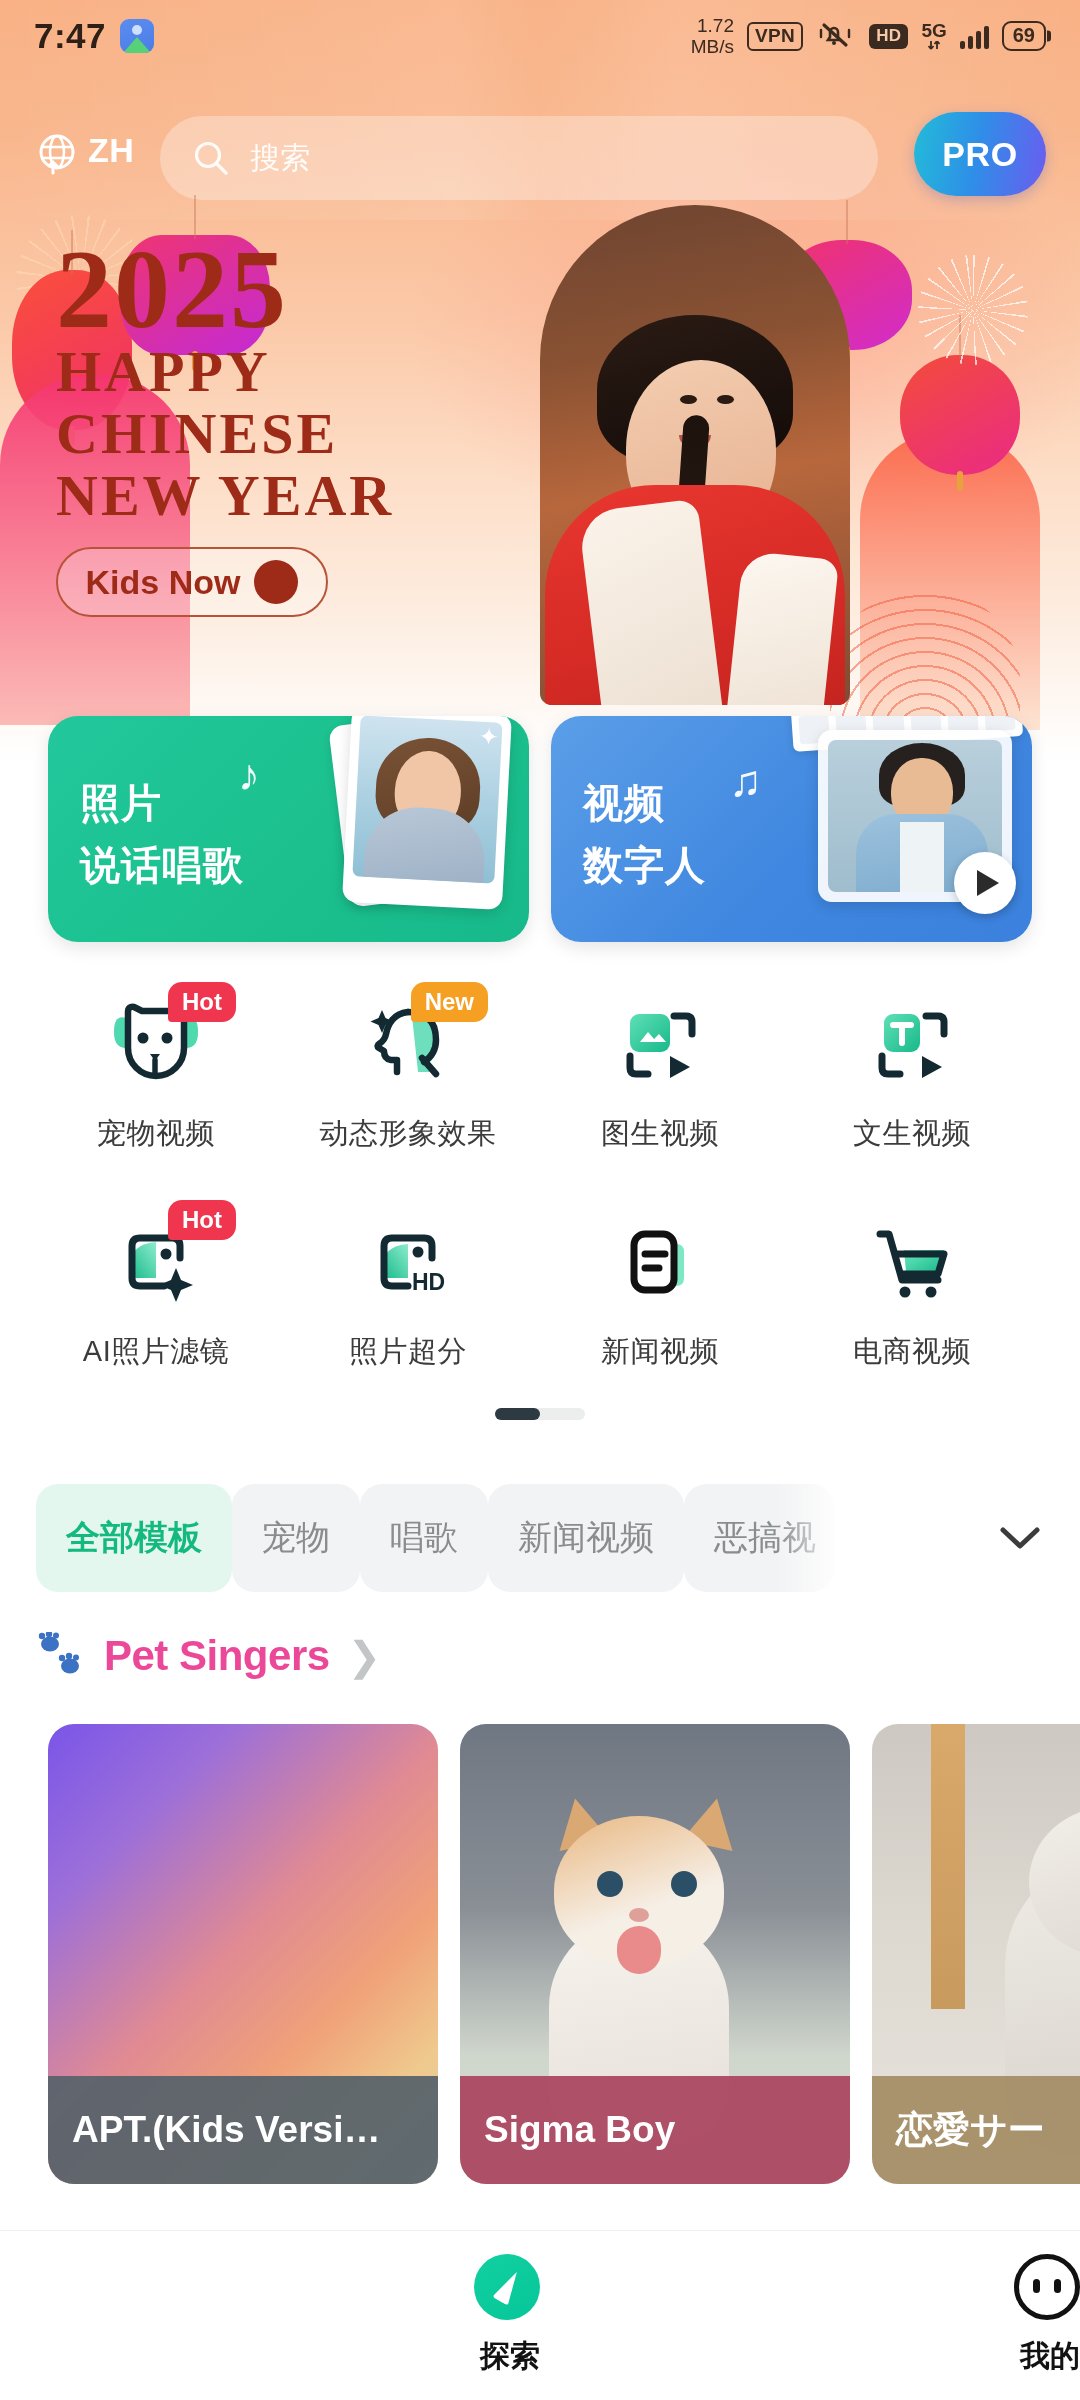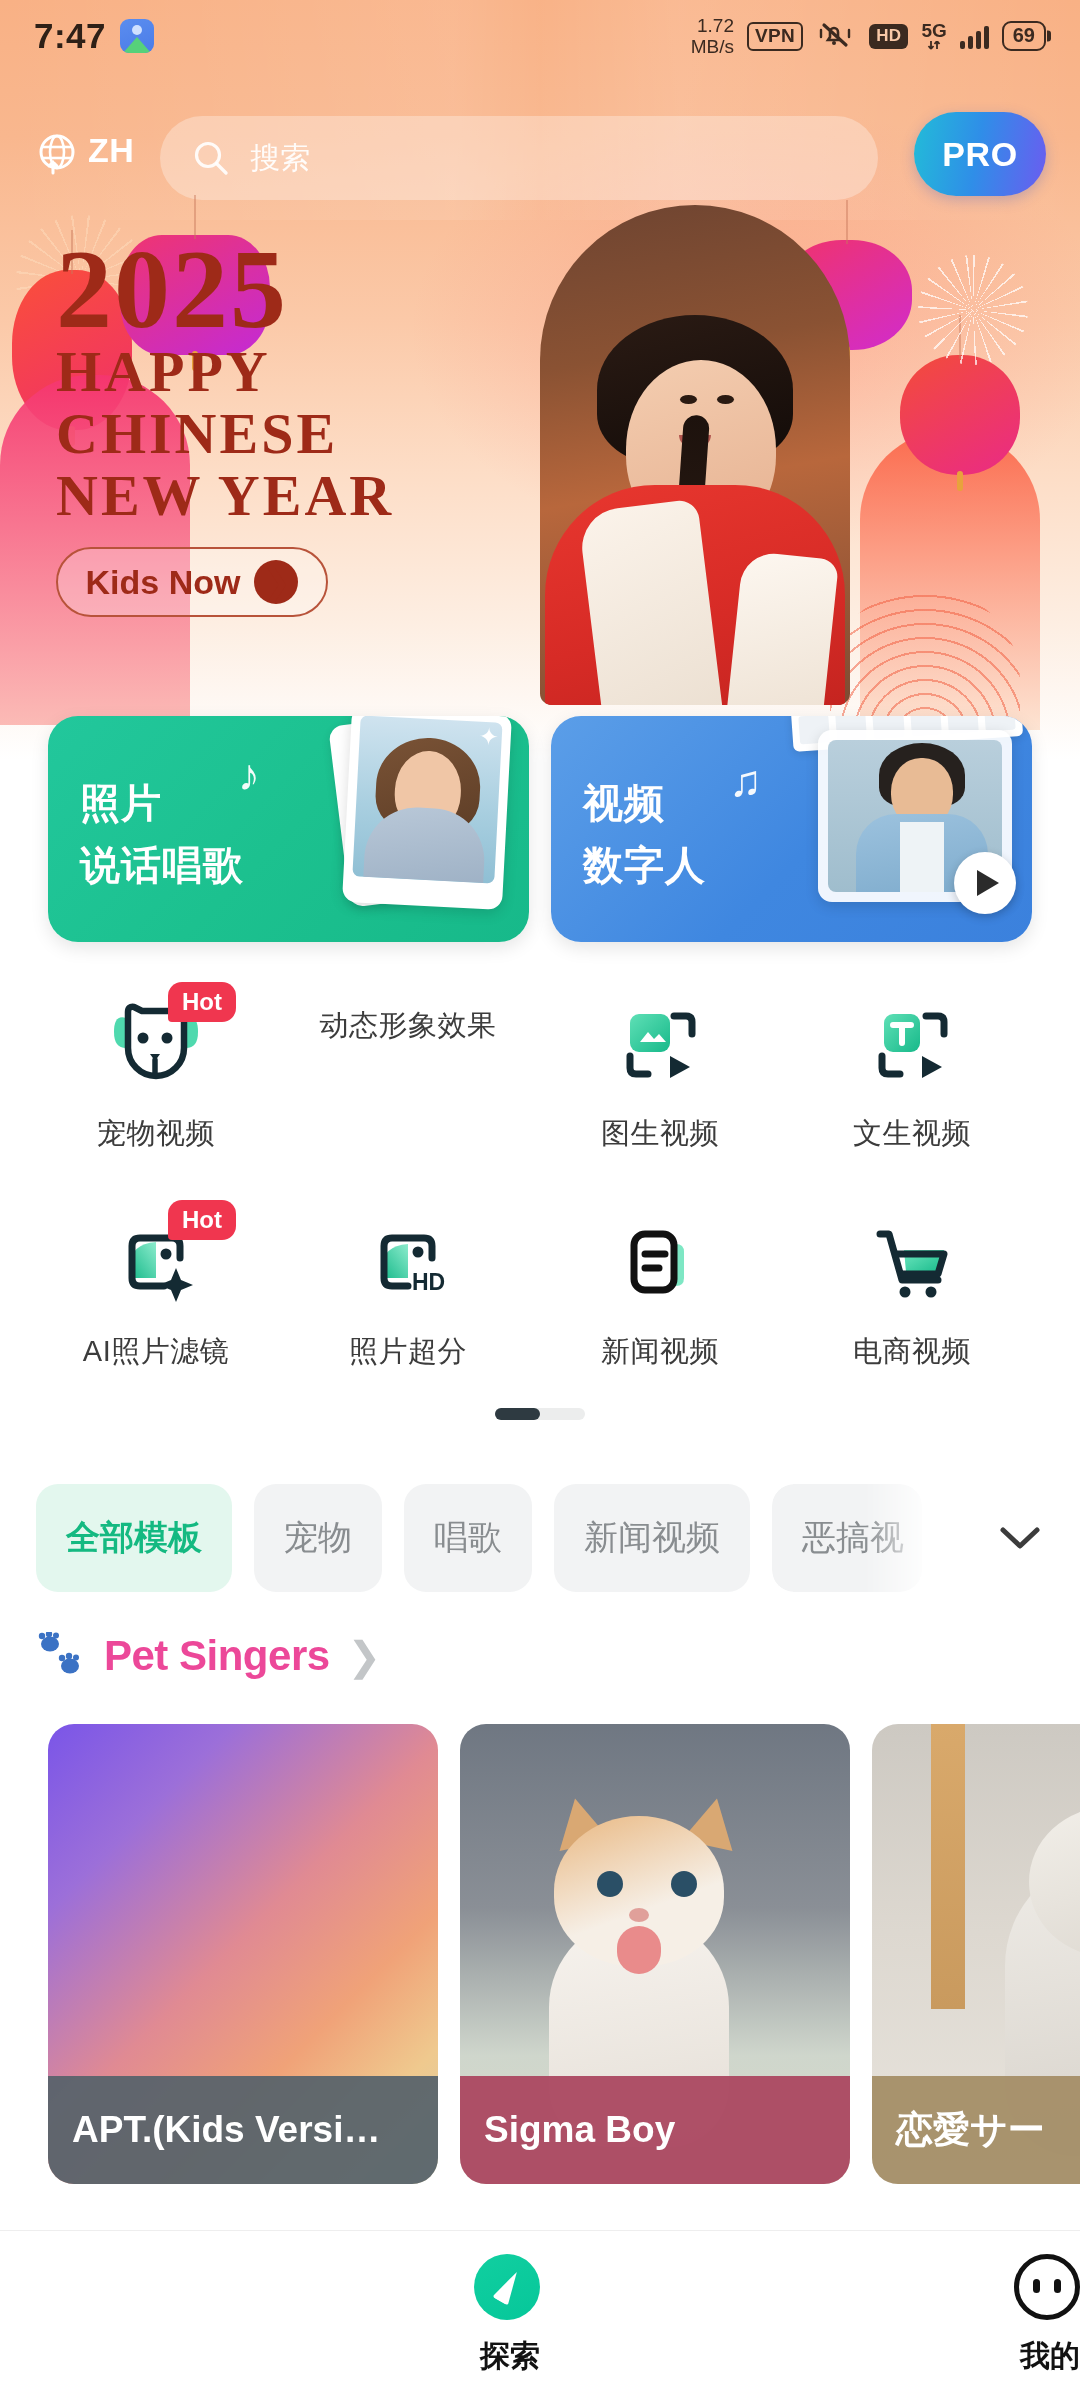--- a/index.html
+++ b/index.html
@@ -255,21 +255,21 @@
   .badge.new { background:#f5a022; }
 
   .scrollbar-wrap { position:absolute; left:0; top:1408px; width:1080px; display:flex; justify-content:center; }
   .scrollbar { width:90px; height:12px; border-radius:6px; background:#eceded; position:relative; }
   .scrollbar i { position:absolute; left:0; top:0; width:45px; height:12px; border-radius:6px; background:#2e3a41; }
 
   
   .chips { position:absolute; left:0; top:1478px; width:1080px; height:120px; display:flex; align-items:center; padding-left:36px; }
   .chip {
     height:108px; border-radius:22px; background:#f2f3f4; display:flex; align-items:center; justify-content:center;
-    padding:0 30px; font-size:34px; color:#898d90; margin-right:22px; white-space:nowrap;font-family:Liberation Mono, monospace;
+    padding:0 30px; font-size:34px; color:#898d90; white-space:nowrap;font-family:Liberation Mono, monospace;
   }
   .chip.active { background:#e3f7ee; color:#14b981; font-weight:700; }
   .chip.cut { width:150px; overflow:hidden; justify-content:flex-start;
     -webkit-mask-image:linear-gradient(90deg,#000 62%,rgba(0,0,0,.15) 100%);
     mask-image:linear-gradient(90deg,#000 62%,rgba(0,0,0,.15) 100%); }
   .chips-expand { position:absolute; right:32px; top:50%; transform:translateY(-50%); width:56px; height:56px; display:flex; align-items:center; justify-content:center; }
 
   
   .section-head { position:absolute; left:36px; top:1632px; display:flex; align-items:center; gap:12px; }
   .paws { width:56px; height:48px; position:relative; }
@@ -493,20 +493,30 @@
             <circle cx="39" cy="40" r="5.5" fill="#142a33"></circle>
             <circle cx="63" cy="40" r="5.5" fill="#142a33"></circle>
             <path d="M46 56 h10 l-5 7z" fill="#142a33"></path>
             <line x1="51" y1="62" x2="51" y2="76" stroke="#142a33" stroke-width="5.5" stroke-linecap="round"></line>
           </svg>
         </div>
         <div class="cell-label">宠物视频</div>
       </div>
 
       <div class="grid-cell">
+        <div class="cell-icon">
+          <span class="badge new">New</span>
+          <svg width="104" height="96" viewBox="0 0 104 96">
+            <path d="M56 18 q26 0 26 26 q0 12 -8 20 l0 10 l-12 0" fill="#54d9b0" opacity=".85"></path>
+            <path d="M52 14 q-18 2 -22 22 q-1 6 -7 10 q-3 2 0 4 l5 3 q0 8 7 9 l6 0 l0 12" fill="none" stroke="#142a33" stroke-width="6.5" stroke-linecap="round" stroke-linejoin="round"></path>
+            <path d="M52 14 q28 0 28 28 q0 14 -12 22" fill="none" stroke="#142a33" stroke-width="6.5" stroke-linecap="round"></path>
+            <path d="M66 60 l14 16" stroke="#142a33" stroke-width="6.5" stroke-linecap="round" fill="none"></path>
+            <path d="M26 12 l3.5 8 l8 3.5 l-8 3.5 l-3.5 8 l-3.5 -8 l-8 -3.5 l8 -3.5z" fill="#142a33"></path>
+          </svg>
+        </div>
         <div class="cell-label">动态形象效果</div>
       </div>
 
       <div class="grid-cell">
         <div class="cell-icon">
           <svg width="104" height="96" viewBox="0 0 104 96">
             <rect x="22" y="16" width="40" height="38" rx="9" fill="url(#gimg)"></rect>
             <defs>
                 <linearGradient id="gimg" x1="0" y1="0" x2="1" y2="1">
                   <stop offset="0" stop-color="#5fe0b6"></stop>

